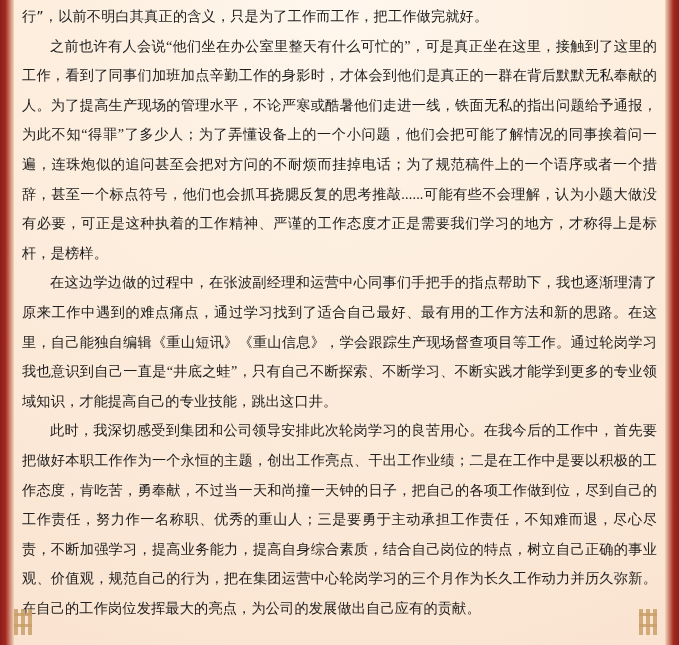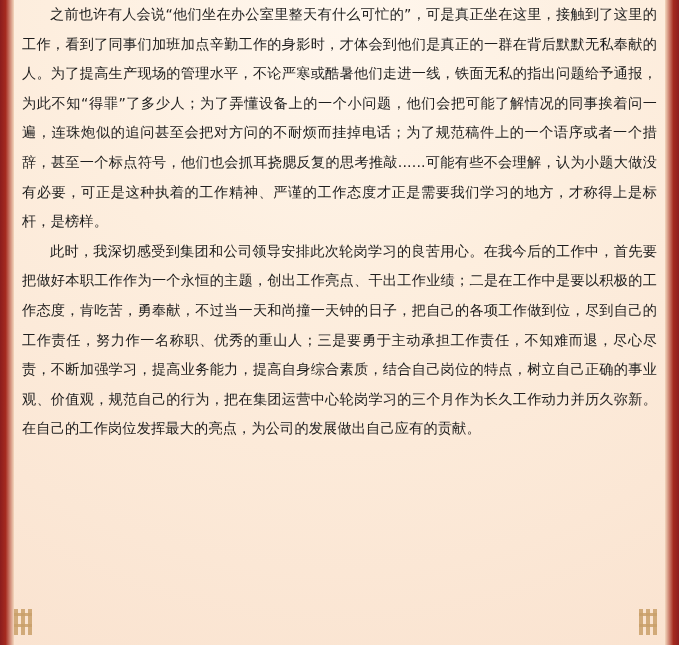--- a/index.html
+++ b/index.html
@@ -83,23 +83,25 @@
 </style>
 </head>
 <body>
 
 <div class="page">
 
   <div class="edge left"></div>
   <div class="edge right"></div>
 
   <div class="content">
+    <p class="para first" style="margin-top:2px;">行”，以前不明白其真正的含义，只是为了工作而工作，把工作做完就好。</p>
 
     <p class="para indent">之前也许有人会说“他们坐在办公室里整天有什么可忙的”，可是真正坐在这里，接触到了这里的工作，看到了同事们加班加点辛勤工作的身影时，才体会到他们是真正的一群在背后默默无私奉献的人。为了提高生产现场的管理水平，不论严寒或酷暑他们走进一线，铁面无私的指出问题给予通报，为此不知“得罪”了多少人；为了弄懂设备上的一个小问题，他们会把可能了解情况的同事挨着问一遍，连珠炮似的追问甚至会把对方问的不耐烦而挂掉电话；为了规范稿件上的一个语序或者一个措辞，甚至一个标点符号，他们也会抓耳挠腮反复的思考推敲......可能有些不会理解，认为小题大做没有必要，可正是这种执着的工作精神、严谨的工作态度才正是需要我们学习的地方，才称得上是标杆，是榜样。</p>
 
+    <p class="para indent">在这边学边做的过程中，在张波副经理和运营中心同事们手把手的指点帮助下，我也逐渐理清了原来工作中遇到的难点痛点，通过学习找到了适合自己最好、最有用的工作方法和新的思路。在这里，自己能独自编辑《重山短讯》《重山信息》，学会跟踪生产现场督查项目等工作。通过轮岗学习我也意识到自己一直是“井底之蛙”，只有自己不断探索、不断学习、不断实践才能学到更多的专业领域知识，才能提高自己的专业技能，跳出这口井。</p>
 
     <p class="para indent">此时，我深切感受到集团和公司领导安排此次轮岗学习的良苦用心。在我今后的工作中，首先要把做好本职工作作为一个永恒的主题，创出工作亮点、干出工作业绩；二是在工作中是要以积极的工作态度，肯吃苦，勇奉献，不过当一天和尚撞一天钟的日子，把自己的各项工作做到位，尽到自己的工作责任，努力作一名称职、优秀的重山人；三是要勇于主动承担工作责任，不知难而退，尽心尽责，不断加强学习，提高业务能力，提高自身综合素质，结合自己岗位的特点，树立自己正确的事业观、价值观，规范自己的行为，把在集团运营中心轮岗学习的三个月作为长久工作动力并历久弥新。在自己的工作岗位发挥最大的亮点，为公司的发展做出自己应有的贡献。</p>
   </div>
 
   <div class="ornament l">
     <span class="bar b1"></span>
       <span class="bar b2"></span>
       <span class="bar b3"></span>
     <span class="bar b4"></span>
       <span class="bar b5"></span>

